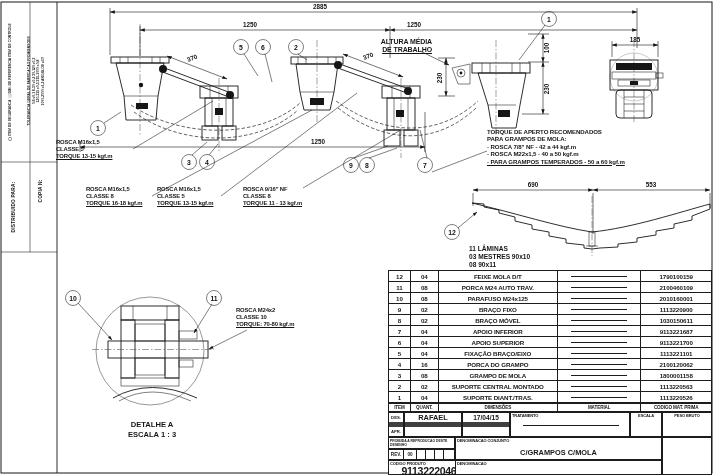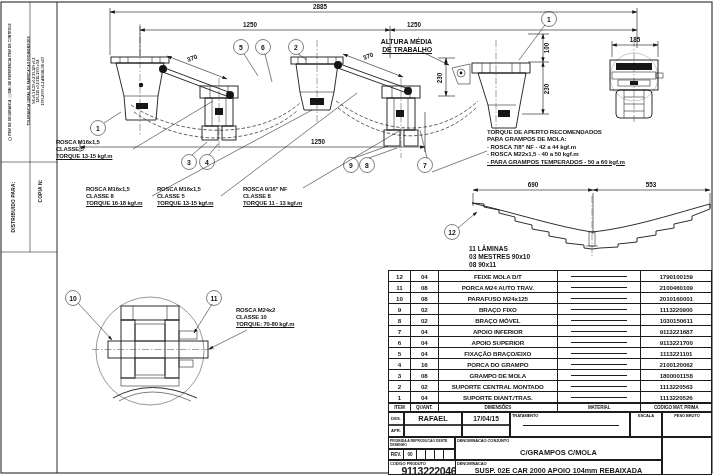--- a/index.html
+++ b/index.html
@@ -25,21 +25,21 @@
   .c-item{width:22px;}.c-qty{width:28px;}.c-desc{width:120px;}.c-mat{width:84px;}.c-code{width:70px;}
   .dash{width:56px;height:1px;background:#1c1c1c;}
   .phead{position:absolute;left:388px;top:403px;width:324px;height:9px;border:1px solid #1c1c1c;box-sizing:border-box;display:flex;}
   .phead .pc{font-size:4.6px;}
   
   .tbcell{position:absolute;border:1px solid #1c1c1c;box-sizing:border-box;background:#fff;}
   .tlab{position:absolute;left:1px;top:0px;font-size:4px;font-weight:bold;letter-spacing:-0.1px;white-space:nowrap;}
   .cent{display:flex;align-items:center;justify-content:center;}
   .split2{display:flex;flex-direction:column;}
   .split2 > div{flex:1;box-sizing:border-box;display:flex;align-items:center;justify-content:center;}
-  .split2 > div:first-child{border-bottom:2px solid #404040;}
+  .split2 > div:first-child{border-bottom:5px solid #404040;}
   .revrow{display:flex;}
   .revrow > div{border-right:1px solid #1c1c1c;box-sizing:border-box;display:flex;align-items:center;justify-content:center;
      font-size:4.6px;font-weight:bold;}
   .revrow > div:last-child{border-right:none;}
   
   .rot{position:absolute;transform:rotate(-90deg);white-space:nowrap;}
   .tiny{font-size:3.4px;font-weight:bold;letter-spacing:0;color:#222;line-height:1.25;}
   .mlabel{font-size:4.8px;font-weight:bold;letter-spacing:0.2px;color:#161616;}
 </style>
 </head>
@@ -363,20 +363,24 @@
     <div>- ROSCA M22x1,5 - 40 a 50 kgf.m</div>
     <div style="text-decoration:underline;">- PARA GRAMPOS TEMPERADOS - 50 a 60 kgf.m</div>
   </div>
 
   <div class="springnote" style="left:469px;top:245px;">
     <div>11 LÂMINAS</div>
       <div>03 MESTRES 90x10</div>
       <div>08 90x11</div>
   </div>
 
+  <div class="caption" style="left:110px;top:420px;width:84px;">
+    <div>DETALHE A</div>
+      <div>ESCALA 1 : 3</div>
+  </div>
 
   <div class="rot tiny" style="left:-62px;top:76px;width:152px;height:12px;text-align:center;">
     <span>◯ ITEM DE SEGURANCA   ⬜ DIM. DE REFERENCIA   ITEM DE CONTROLE</span>
   </div>
   <div class="rot tiny" style="left:-34px;top:66px;width:152px;height:30px;text-align:center;line-height:1.35;">
     <div>TOLERANCIA GERAL DE FABRICACAO P/ DIMENSOES</div>
     <div>0-6 ±0,1   6-30 ±0,2   30-120 ±0,3</div>
     <div>120-315 ±0,5   315-1000 ±0,8</div>
     <div>1000-2000 ±1,2   ANGULOS ±30'</div>
   </div>
@@ -543,17 +547,16 @@
   <div class="tbcell" style="left:455px;top:437px;width:207px;height:23px;">
     <span class="tlab">DENOMINACAO CONJUNTO</span>
     <div class="cent" style="position:absolute;left:0;top:6px;width:100%;height:16px;font-size:7.4px;font-weight:bold;">C/GRAMPOS C/MOLA</div>
   </div>
   <div class="tbcell" style="left:388px;top:460px;width:82px;height:15px;">
     <span class="tlab">CODIGO PRODUTO</span>
     <div class="cent" style="position:absolute;left:0;top:4px;width:100%;height:11px;font-size:10.5px;font-weight:bold;letter-spacing:-0.3px;">9113222046</div>
   </div>
   <div class="tbcell" style="left:455px;top:460px;width:207px;height:15px;">
     <span class="tlab">DENOMINACAO</span>
-    <div class="cent" style="position:absolute;left:0;top:4px;width:100%;height:11px;font-size:7.2px;font-weight:bold;">SUSP. 02E CAR 2000 APOIO 104mm REBAIXADA</div>
   </div>
   <div class="tbcell" style="left:662px;top:437px;width:50px;height:38px;"></div>
 
 </div>
 
 </body></html>

